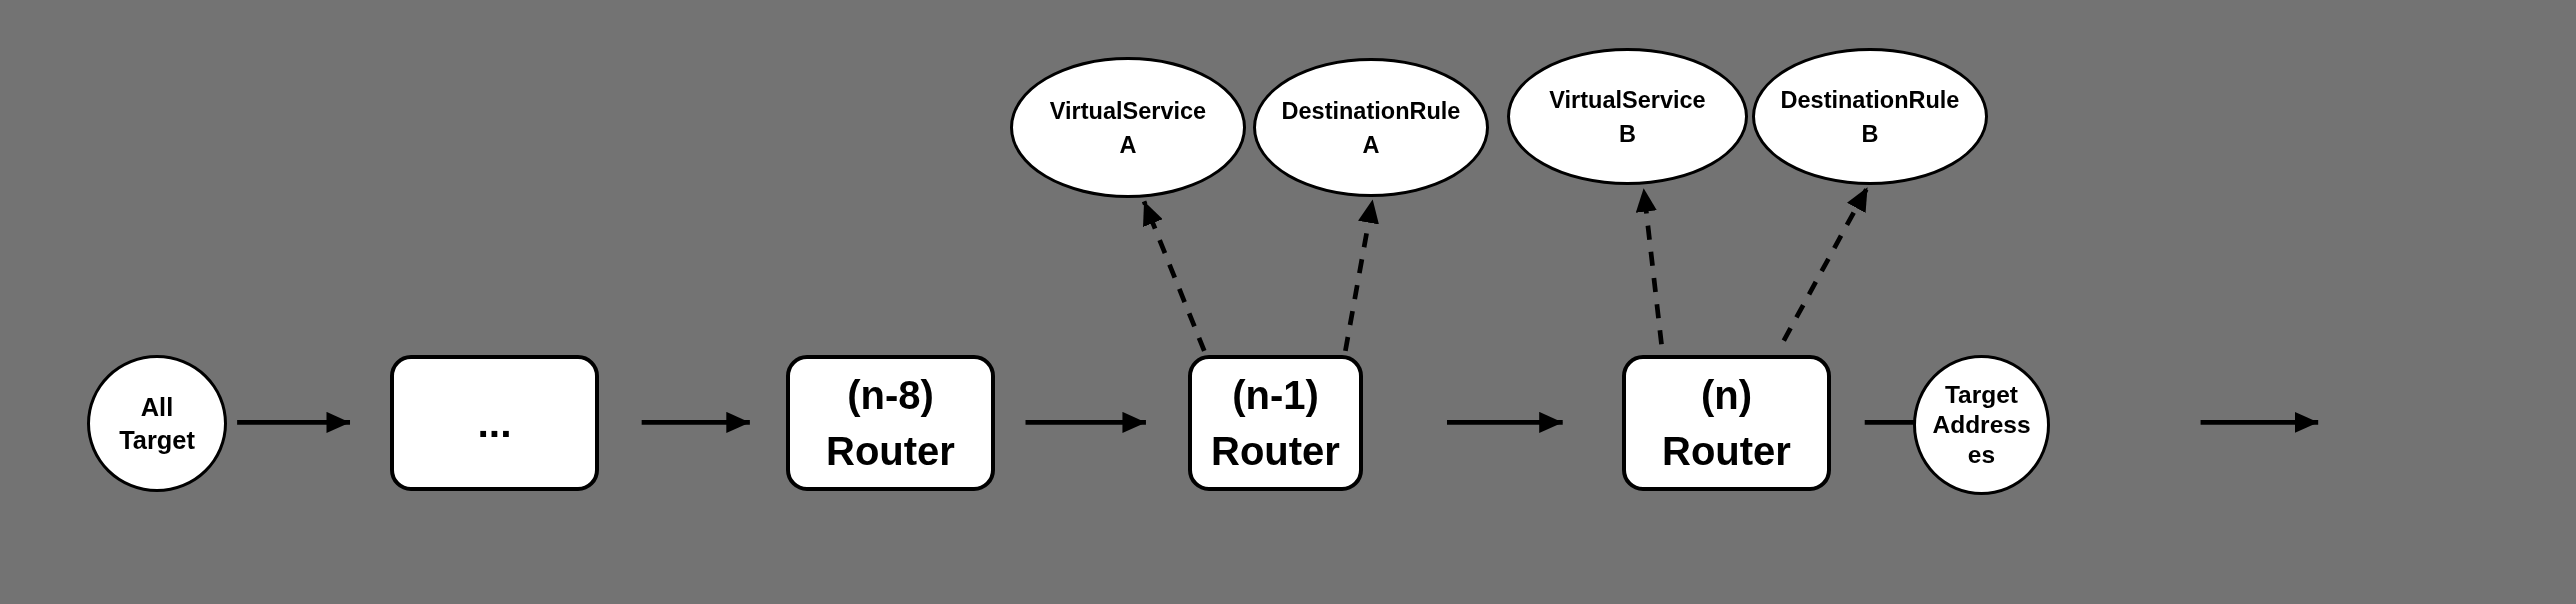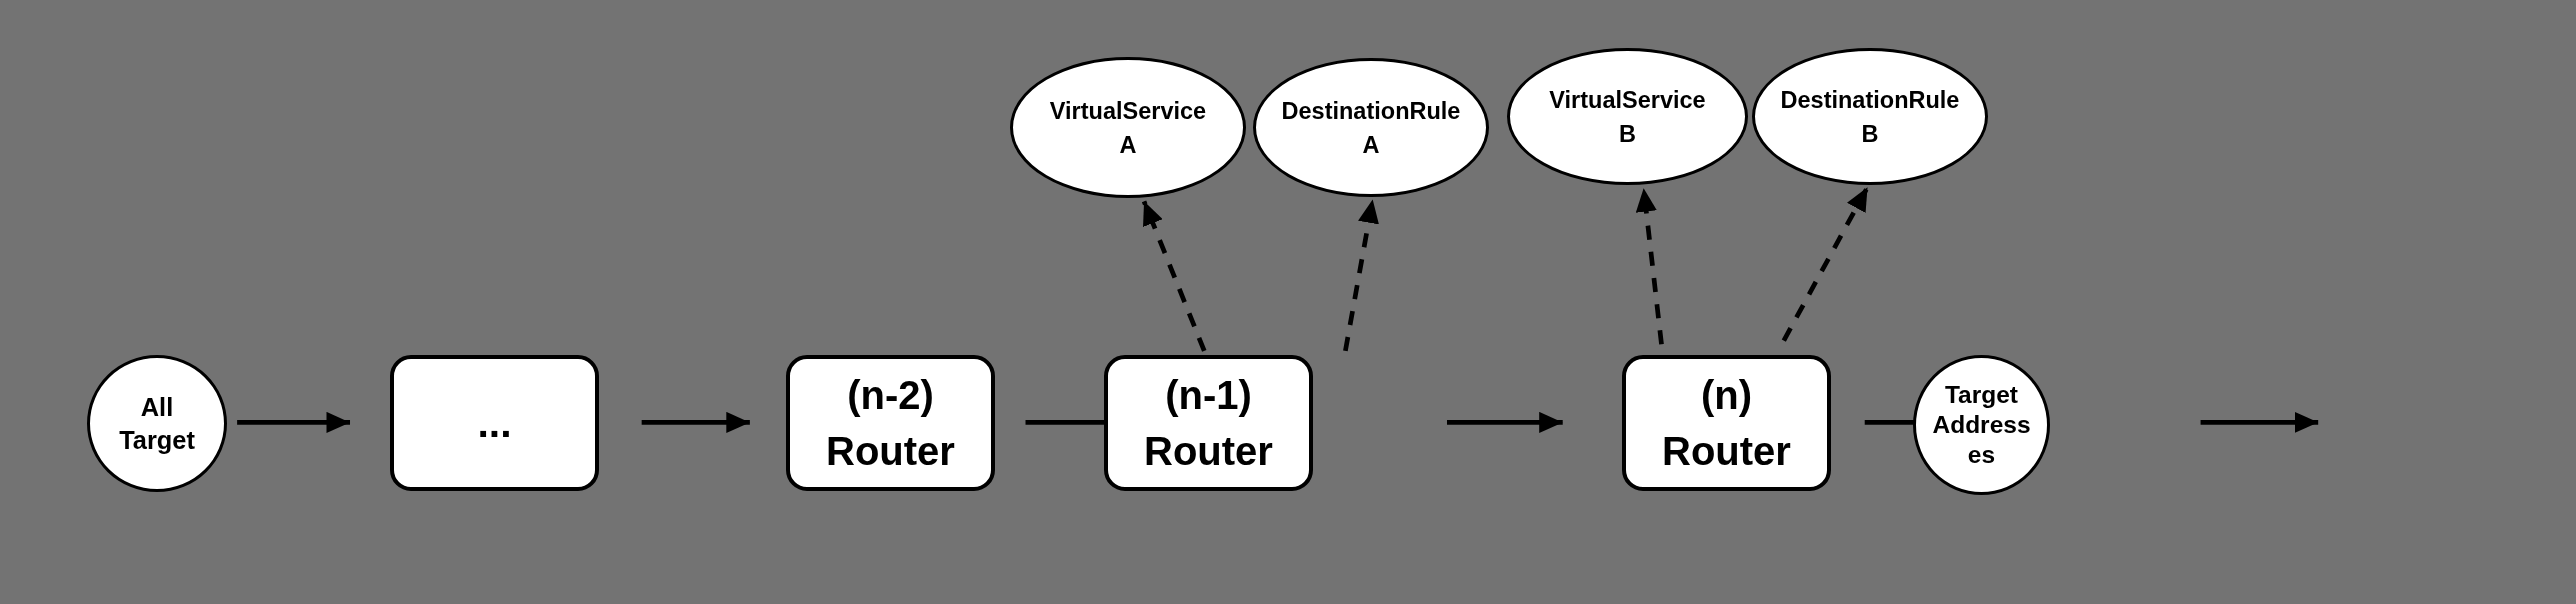--- a/index.html
+++ b/index.html
@@ -28,21 +28,21 @@
     font-weight: bold;
     background: #ffffff;
     border: 4.7px solid #000000;
   }
   .ellipse { border-radius: 50%; border-width: 3.8px; }
   .rect    { border-radius: 21px; }
 
   #node-all-address { left: 87px;  top: 355px; width: 140px; height: 137px; font-size: 25.4px; line-height: 33px; }
   #node-dots        { left: 390px; top: 355px; width: 209px; height: 136px; font-size: 41px; line-height: 47px; }
   #node-router-n2   { left: 786px; top: 355px; width: 209px; height: 136px; font-size: 40px; line-height: 56px; }
-  #node-router-n1   { left: 1104px; top: 355px; width: 209px; height: 136px; font-size: 40px; line-height: 56px; }
+  #node-router-n1   { left: 1188px; top: 355px; width: 175px; height: 136px; font-size: 40px; line-height: 56px; }
   #node-router-n    { left: 1622px; top: 355px; width: 209px; height: 136px; font-size: 40px; line-height: 56px; }
   #node-target      { left: 1913px; top: 355px; width: 137px; height: 140px; font-size: 24.5px; line-height: 30px; }
   #node-lb          { left: 2345px; top: 355px; width: 209px; height: 136px; font-size: 41px; line-height: 47px; }
 
   #node-vs-a { left: 1010px; top: 57px; width: 236px; height: 141px; font-size: 23.5px; line-height: 34px; }
   #node-dr-a { left: 1253px; top: 58px; width: 236px; height: 139px; font-size: 23.5px; line-height: 34px; }
   #node-vs-b { left: 1507px; top: 48px; width: 241px; height: 137px; font-size: 23.5px; line-height: 34px; }
   #node-dr-b { left: 1752px; top: 48px; width: 236px; height: 137px; font-size: 23.5px; line-height: 34px; }
 
   .flow-line   { stroke: #000000; stroke-width: 5; }
@@ -78,21 +78,21 @@
   <div class="node ellipse" id="node-dr-a">DestinationRule
 A</div>
   <div class="node ellipse" id="node-vs-b">VirtualService
 B</div>
   <div class="node ellipse" id="node-dr-b">DestinationRule
 B</div>
 
   <div class="node ellipse" id="node-all-address">All
 Target</div>
   <div class="node rect" id="node-dots">...</div>
-  <div class="node rect" id="node-router-n2">(n-2)
+  <div class="node rect" id="node-router-n2">(n-8)
 Router</div>
   <div class="node rect" id="node-router-n1">(n-1)
 Router</div>
   <div class="node rect" id="node-router-n">(n)
 Router</div>
   <div class="node ellipse" id="node-target">Target
 Address
 es</div>
 
 </div>

